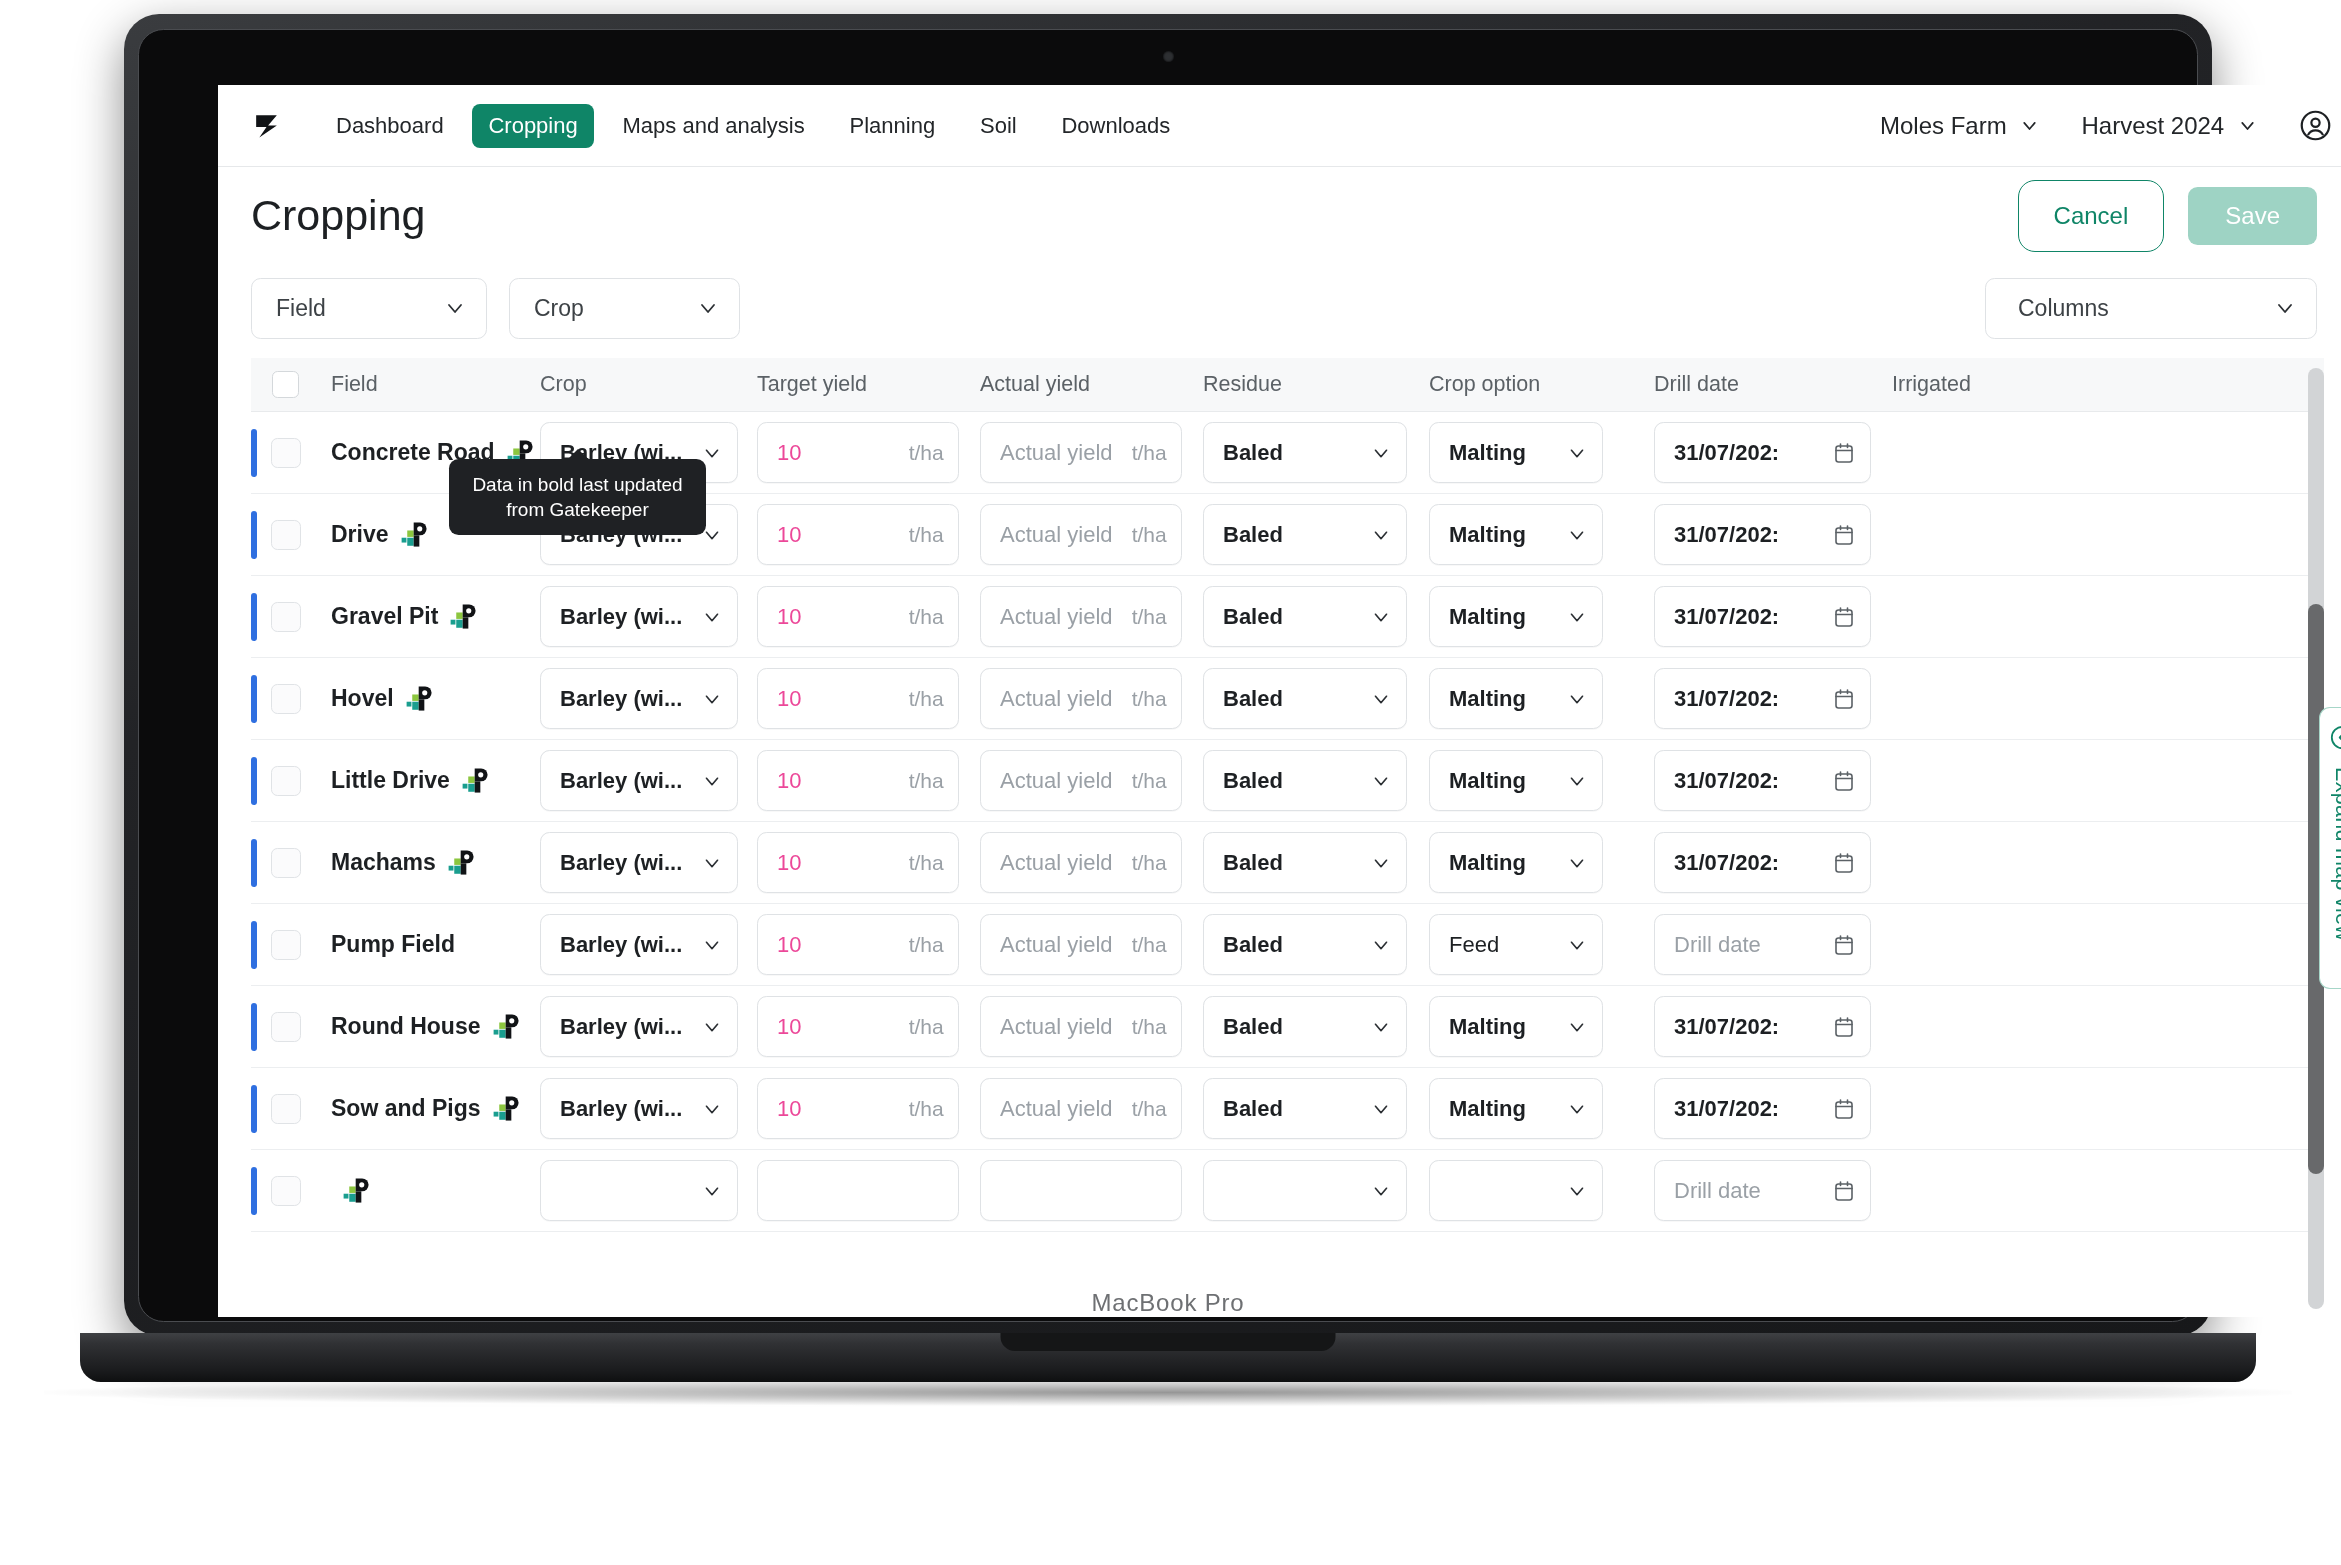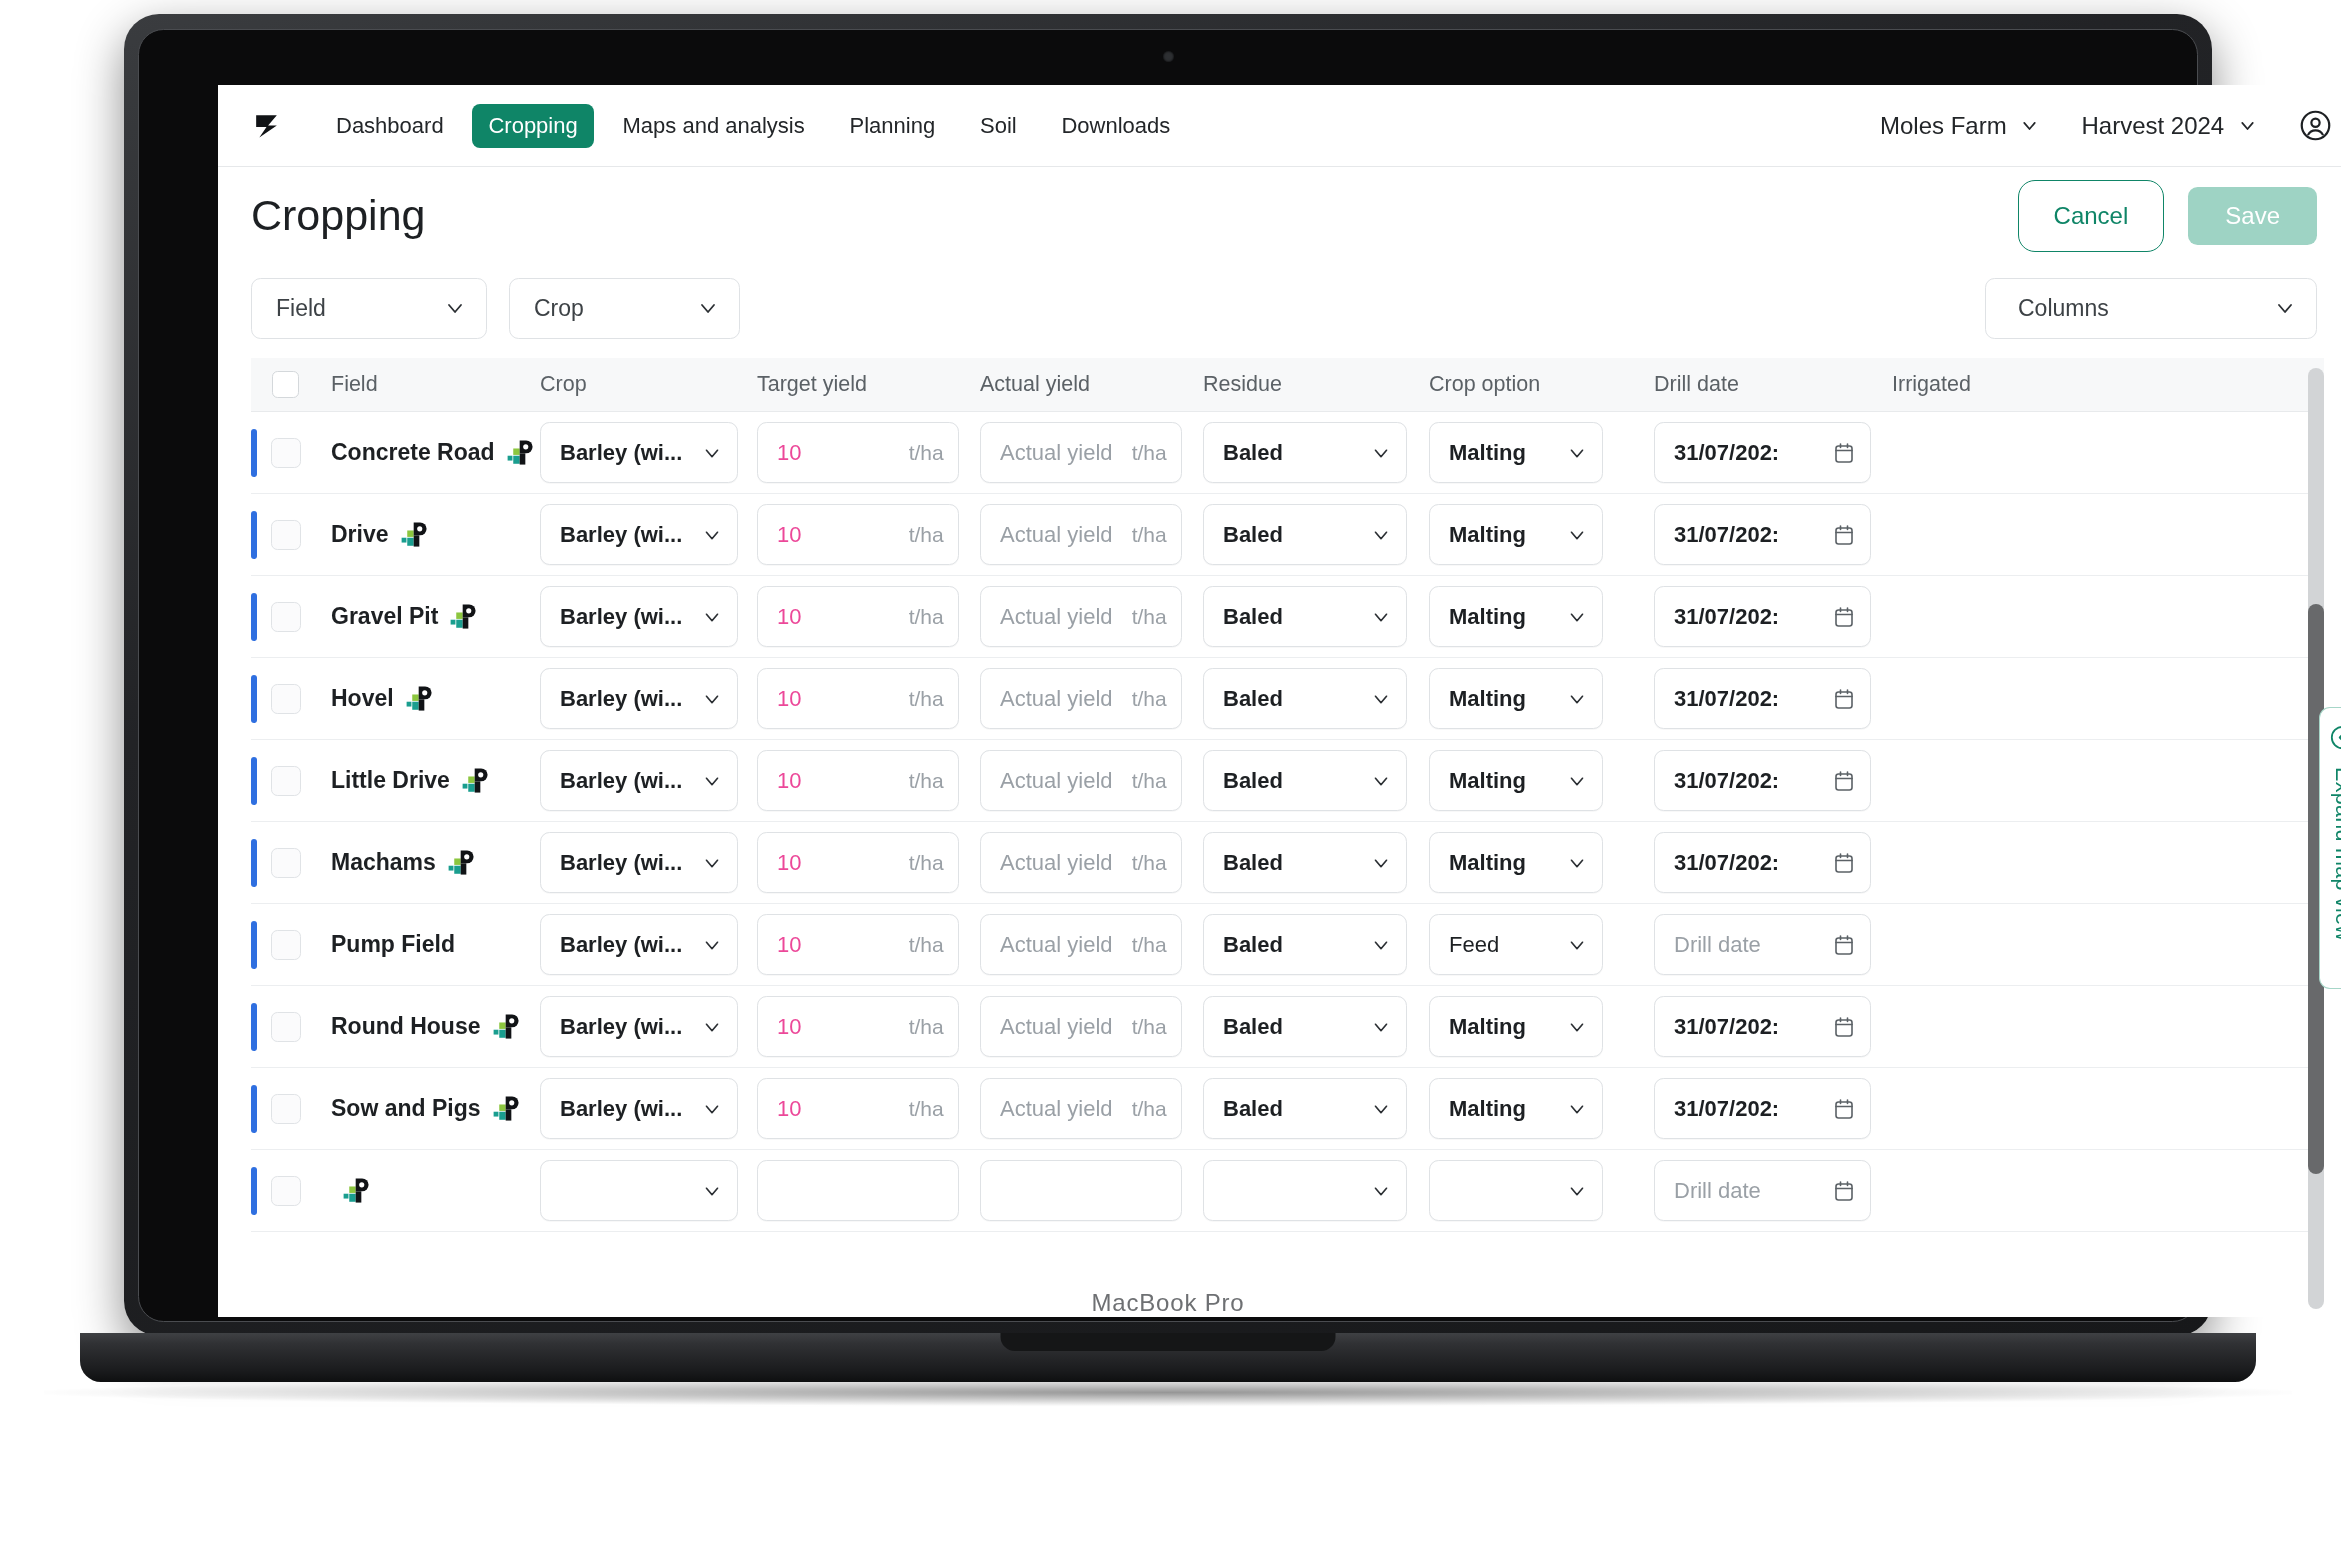--- a/index.html
+++ b/index.html
@@ -1196,20 +1196,24 @@
                   </div>
                 </div>
                 <div class="col-irrig"><span></span></div>
               </div>
             </div>
 
           <div id="table-scrollbar">
             <div id="table-scroll-thumb"></div>
           </div>
 
+          <div id="gatekeeper-tooltip">
+            <div id="tooltip-arrow"></div>
+            <span>Data in bold last updated from Gatekeeper</span>
+          </div>
         </div>
 
         <div id="expand-map-tab">
           <span>
             <svg width="27" height="27" viewBox="0 0 24 24" fill="none" stroke="#0f8567" stroke-width="1.6" stroke-linecap="round" stroke-linejoin="round">
               <circle cx="12" cy="12" r="9.5"></circle>
                 <polyline points="13.5 8 9.5 12 13.5 16"></polyline>
             </svg>
           </span>
           <span id="expand-map-label">Expand map view</span>

